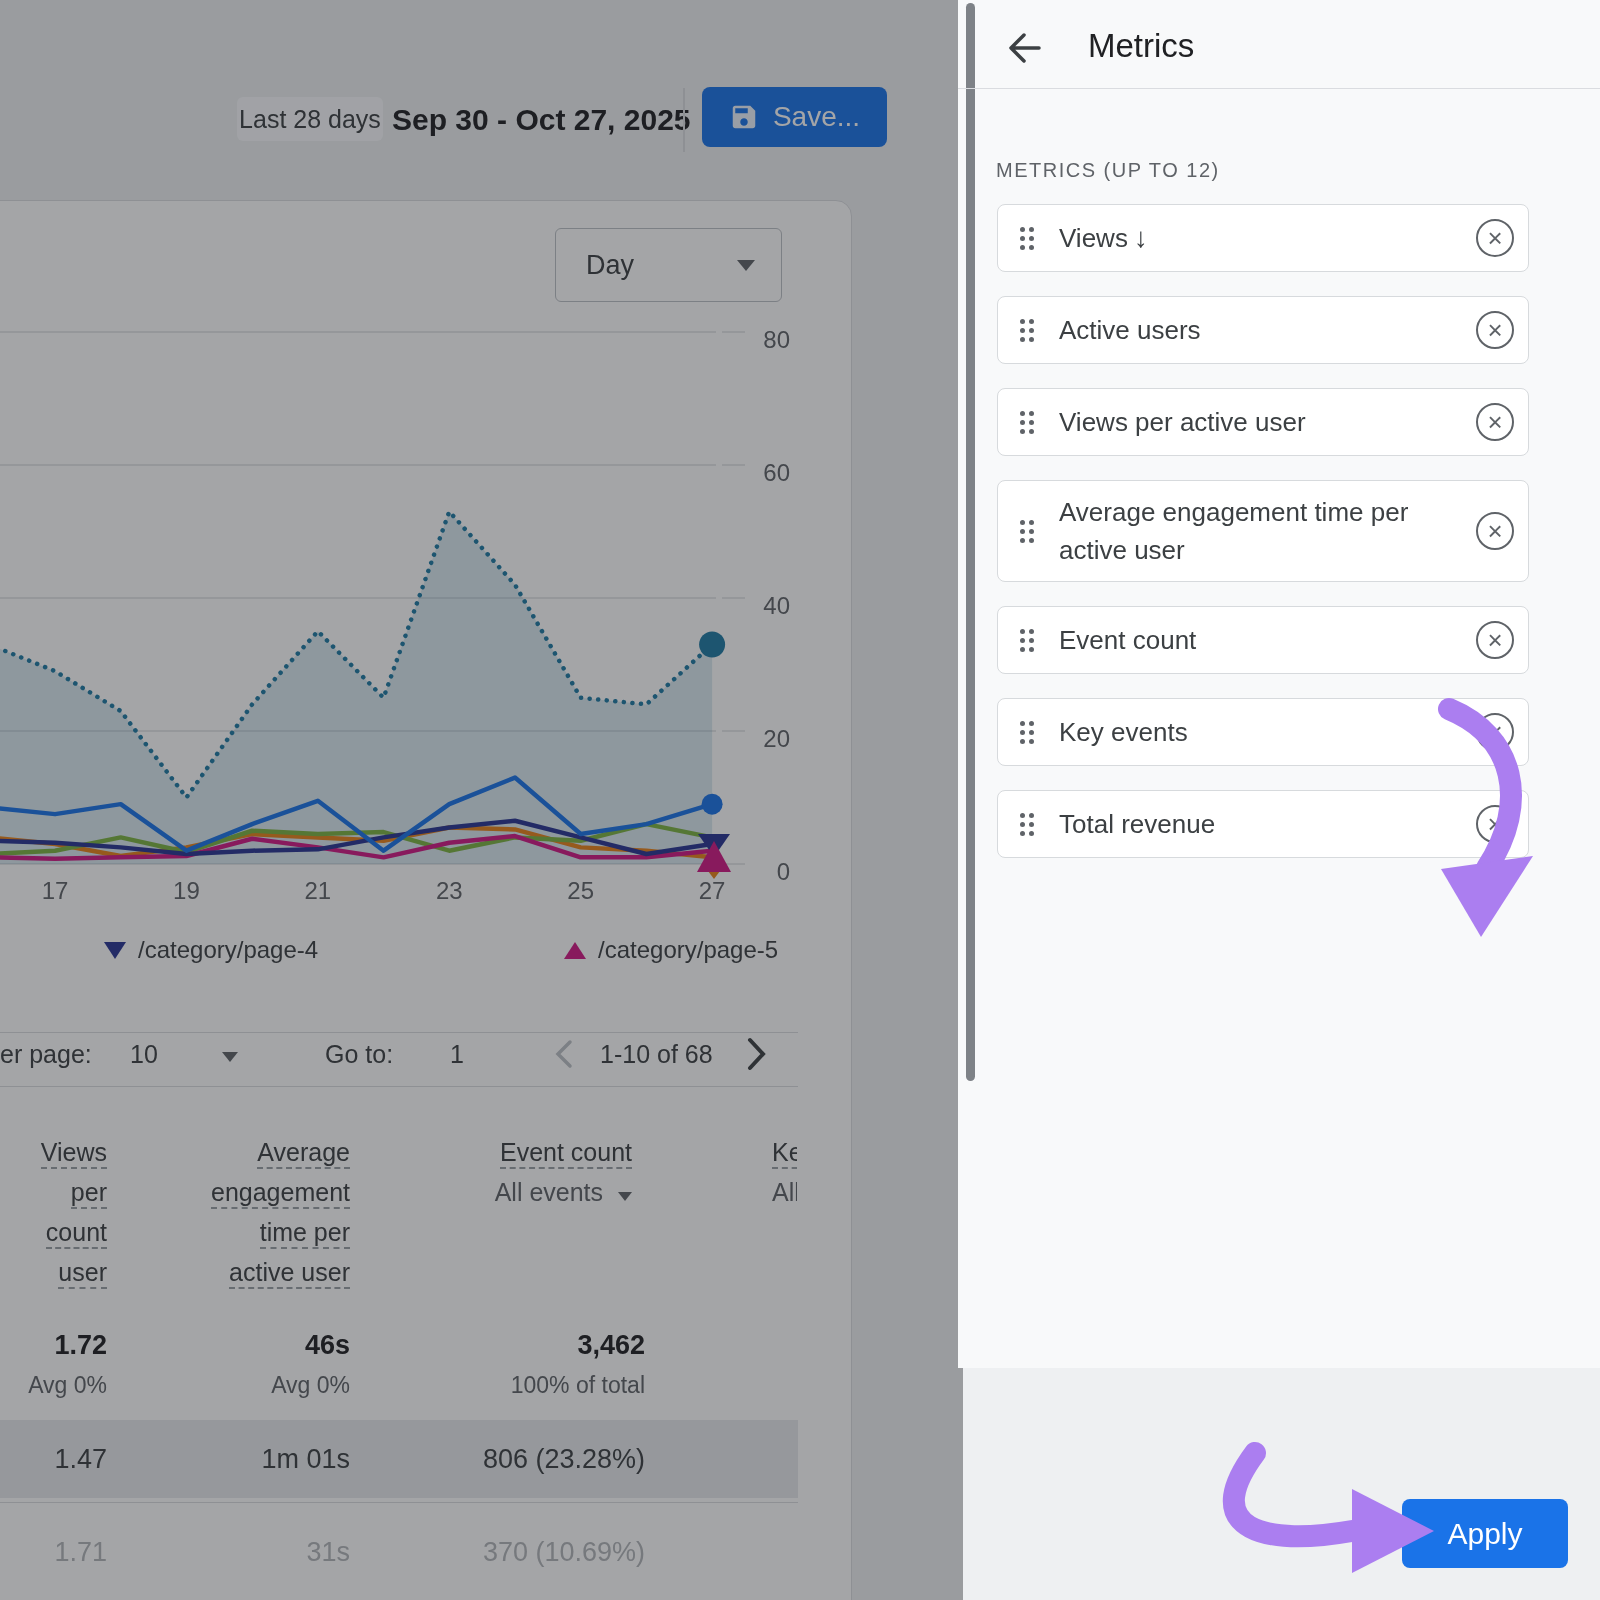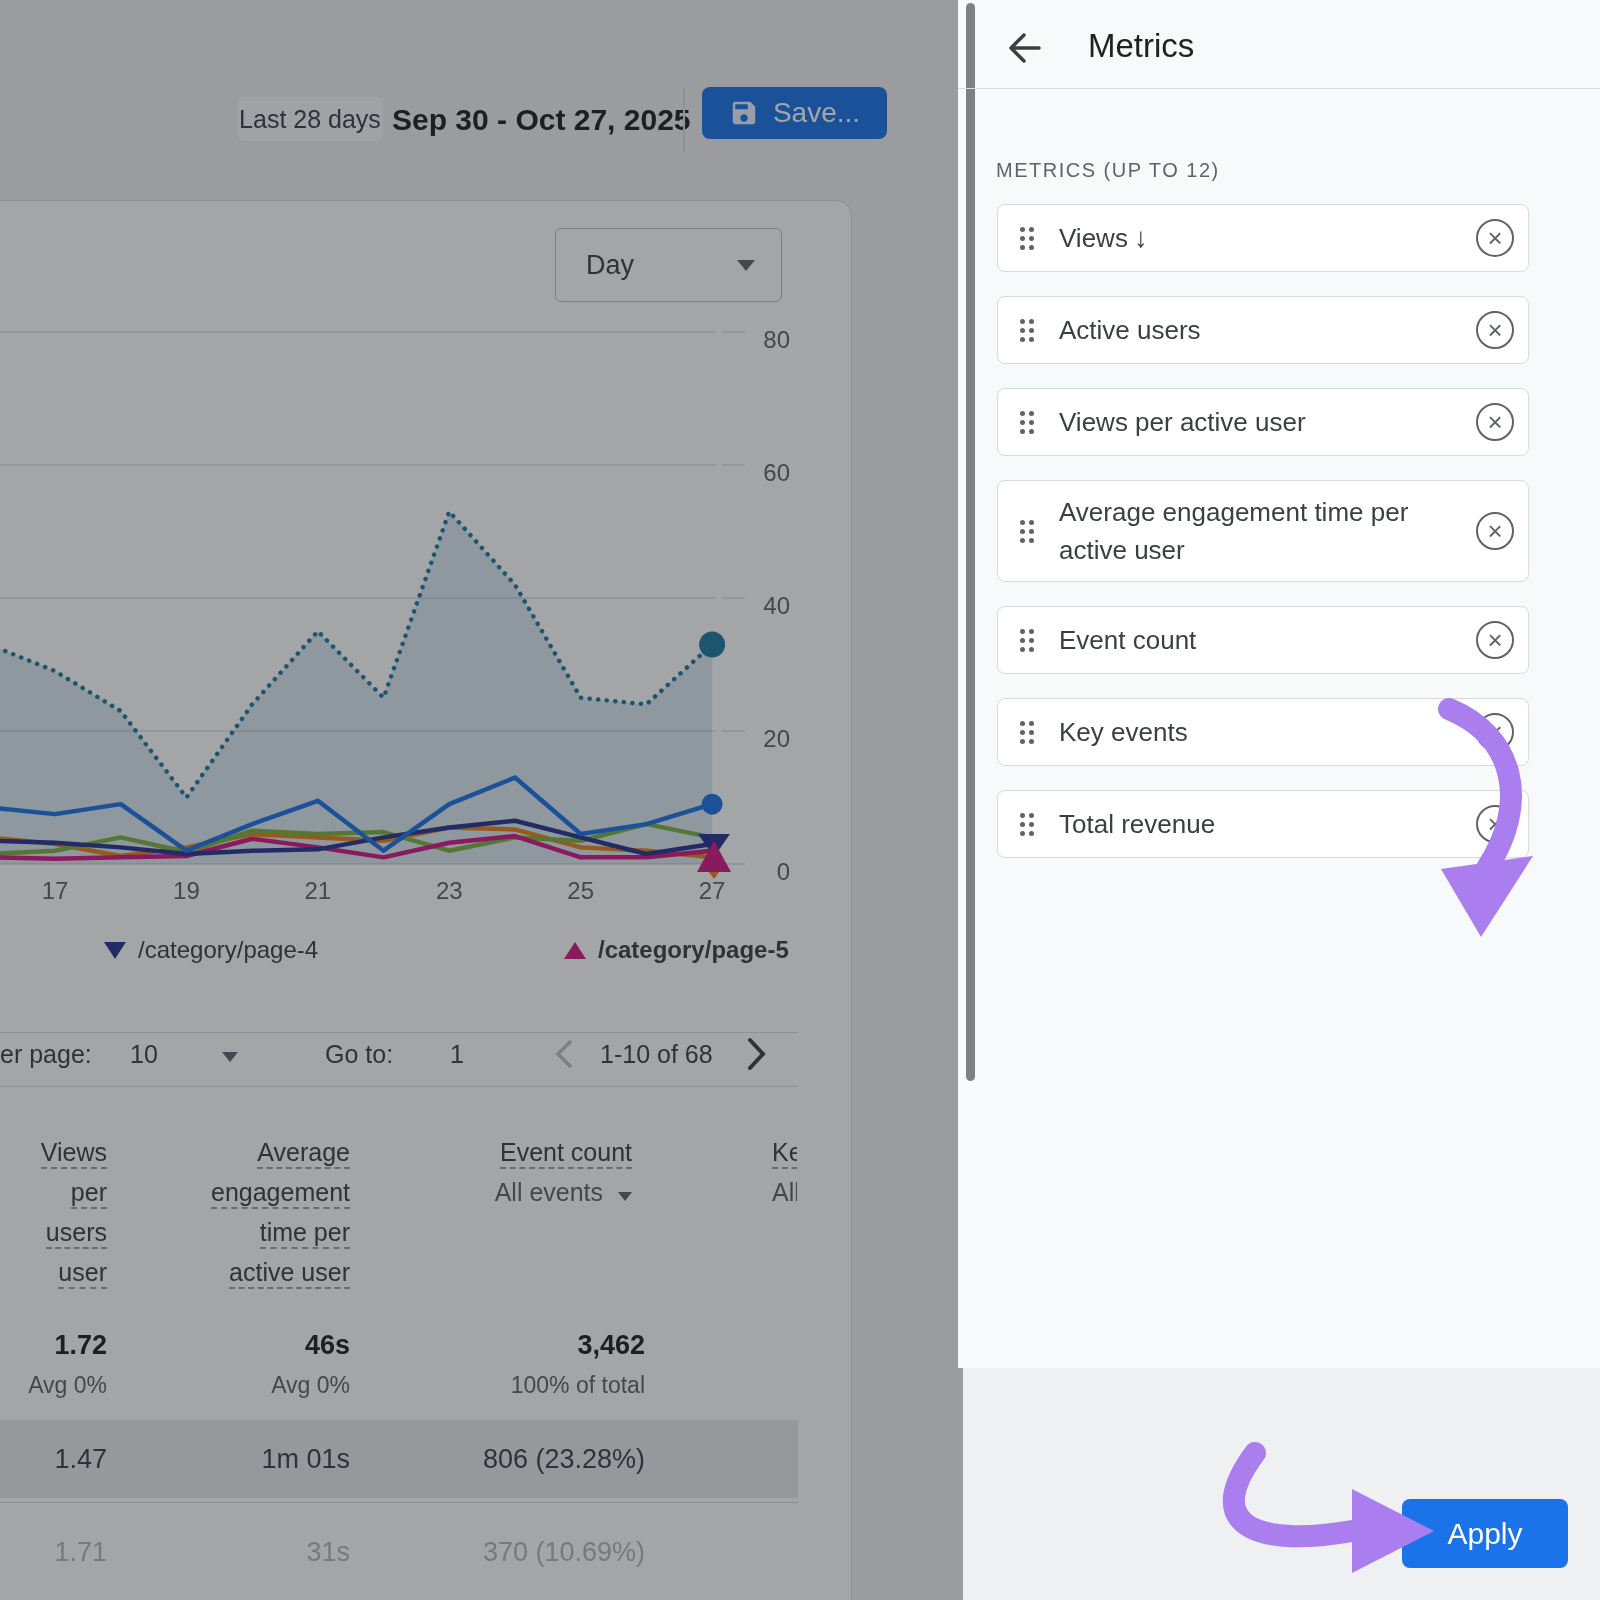--- a/index.html
+++ b/index.html
@@ -7,21 +7,21 @@
   .abs{position:absolute;}
   
   #left-layer{position:absolute;inset:0;z-index:1;}
   .report-card{position:absolute;left:-40px;top:200px;width:890px;height:1560px;
     background:#ffffff;border:1px solid #dadce0;border-radius:16px;}
   .chip{position:absolute;left:237px;top:97px;width:146px;height:44px;background:#fafbfd;
     border-radius:6px;display:flex;align-items:center;justify-content:center;
     font-size:25px;color:#3c4043;}
   .date-range{position:absolute;left:392px;top:103px;font-size:30px;font-weight:700;color:#202124;}
   .hdr-divider{position:absolute;left:683px;top:88px;width:2px;height:64px;background:#dadce0;}
-  .save-btn{position:absolute;left:702px;top:87px;width:185px;height:52px;background:#1a73e8;
+  .save-btn{position:absolute;left:702px;top:87px;width:185px;height:60px;background:#1a73e8;
     border-radius:8px;display:flex;align-items:center;justify-content:center;gap:14px;
     color:#fff;font-size:28px;}
   .day-select{position:absolute;left:555px;top:228px;width:227px;height:74px;border:1.5px solid #bdc1c6;
     border-radius:6px;display:flex;align-items:center;justify-content:space-between;
     padding:0 26px 0 30px;box-sizing:border-box;font-size:27px;color:#3c4043;background:transparent;}
   .caret-down{width:0;height:0;border-left:9px solid transparent;border-right:9px solid transparent;
     border-top:11px solid #5f6368;}
   .tri-down-navy{width:0;height:0;border-left:11px solid transparent;border-right:11px solid transparent;
     border-top:17px solid #283593;}
   .tri-up-pink{width:0;height:0;border-left:11px solid transparent;border-right:11px solid transparent;
@@ -129,21 +129,21 @@
       <polygon points="705,867 723,867 714,879" fill="#e8821a"></polygon>
       <polygon points="698,834 730,834 714,857" fill="#283593"></polygon>
       <polygon points="697,872 731,872 714,841" fill="#d01884"></polygon>
       <circle cx="712.1099999999999" cy="804.15" r="10.5" fill="#1a73e8"></circle>
     </svg>
 
   <div class="legend-item" style="left:104px;">
     <span class="tri-down-navy"></span>
     <span>/category/page-4</span>
   </div>
-  <div class="legend-item" style="left:564px;font-weight:bold;">
+  <div class="legend-item" style="left:564px;">
     <span class="tri-up-pink"></span>
     <span class="clip" style="width:206px;display:inline-block;">/category/page-5</span>
   </div>
 
   <div class="pag-div" style="top:1032px;"></div>
   <div class="pag-div" style="top:1086px;"></div>
   <div class="pag-text" style="left:0;">er page:</div>
   <div class="pag-text" style="left:130px;">10</div>
   <div class="caret-down abs" style="left:222px;top:1052px;border-left-width:8px;border-right-width:8px;border-top-width:10px;"></div>
   <div class="pag-text" style="left:325px;">Go to:</div>
@@ -152,21 +152,21 @@
     <path d="M17 4 L5 16 L17 28" fill="none" stroke="#bdc1c6" stroke-width="3.5" stroke-linecap="round"></path>
     </svg>
   <div class="pag-text" style="left:600px;">1-10 of 68</div>
   <svg class="abs" style="left:744px;top:1036px;" width="24" height="36" viewBox="0 0 24 36">
     <path d="M6 4 L19 18 L6 32" fill="none" stroke="#3c4043" stroke-width="4" stroke-linecap="round"></path>
     </svg>
 
   <div class="col" style="left:0;top:1132px;width:107px;">
     <div class="hline"><span class="dashed">Views</span></div>
     <div class="hline"><span class="dashed">per</span></div>
-    <div class="hline"><span class="dashed">users</span></div>
+    <div class="hline"><span class="dashed">count</span></div>
     <div class="hline"><span class="dashed">user</span></div>
   </div>
   <div class="col" style="left:150px;top:1132px;width:200px;">
     <div class="hline"><span class="dashed">Average</span></div>
     <div class="hline"><span class="dashed">engagement</span></div>
     <div class="hline"><span class="dashed">time per</span></div>
     <div class="hline"><span class="dashed">active user</span></div>
   </div>
   <div class="col" style="left:430px;top:1132px;width:202px;">
     <div class="hline"><span class="dashed">Event count</span></div>

